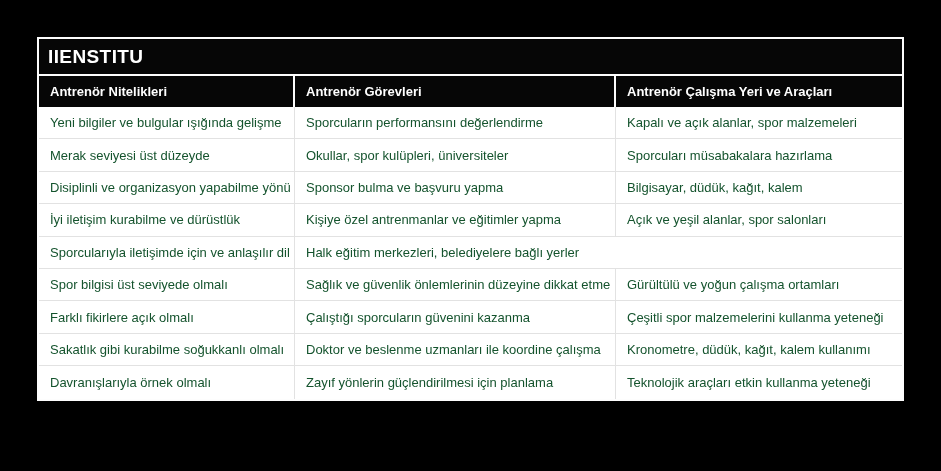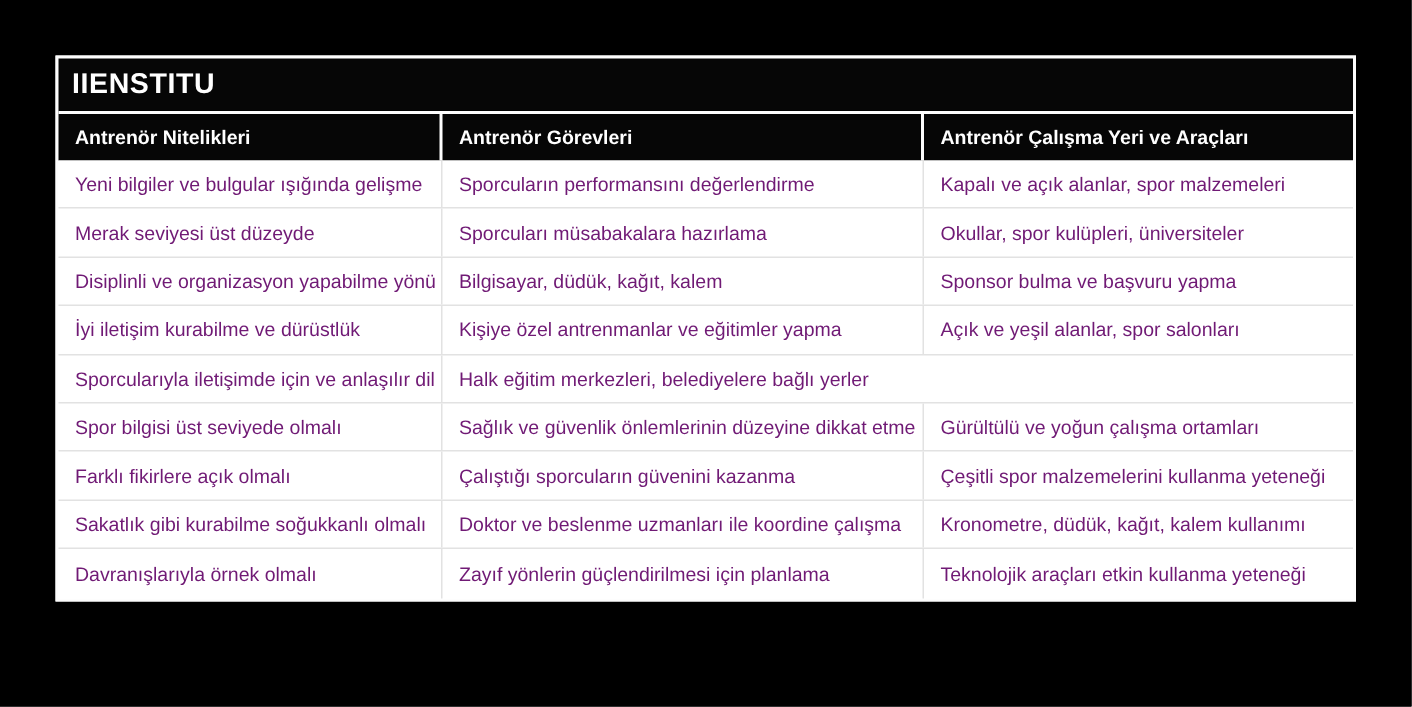--- a/index.html
+++ b/index.html
@@ -71,21 +71,21 @@
   .trow:not(:last-child) {
     border-bottom: 1px solid #e2e2e2;
   }
   .tcell {
     box-sizing: border-box;
     display: flex;
     align-items: center;
     padding-left: 11px;
     padding-right: 6px;
     font-size: 13px;
-    color: #701a75;
+    color: #14532d;
     white-space: nowrap;
     overflow: hidden;
     text-align: right;
   }
   .tcell:not(:last-child) {
     border-right: 1px solid #e2e2e2;
   }
 </style>
 </head>
 <body>
@@ -104,27 +104,27 @@
     </div>
 
     <div class="tbody">
       <div class="trow">
         <div class="tcell">Yeni bilgiler ve bulgular ışığında gelişme</div>
         <div class="tcell">Sporcuların performansını değerlendirme</div>
         <div class="tcell">Kapalı ve açık alanlar, spor malzemeleri</div>
       </div>
       <div class="trow">
         <div class="tcell">Merak seviyesi üst düzeyde</div>
+        <div class="tcell">Okullar, spor kulüpleri, üniversiteler</div>
         <div class="tcell">Sporcuları müsabakalara hazırlama</div>
-        <div class="tcell">Okullar, spor kulüpleri, üniversiteler</div>
       </div>
       <div class="trow">
         <div class="tcell">Disiplinli ve organizasyon yapabilme yönü</div>
+        <div class="tcell">Sponsor bulma ve başvuru yapma</div>
         <div class="tcell">Bilgisayar, düdük, kağıt, kalem</div>
-        <div class="tcell">Sponsor bulma ve başvuru yapma</div>
       </div>
       <div class="trow">
         <div class="tcell">İyi iletişim kurabilme ve dürüstlük</div>
         <div class="tcell">Kişiye özel antrenmanlar ve eğitimler yapma</div>
         <div class="tcell">Açık ve yeşil alanlar, spor salonları</div>
       </div>
       <div class="trow">
         <div class="tcell">Sporcularıyla iletişimde için ve anlaşılır dil</div>
         <div class="tcell">Halk eğitim merkezleri, belediyelere bağlı yerler</div>
       </div>

